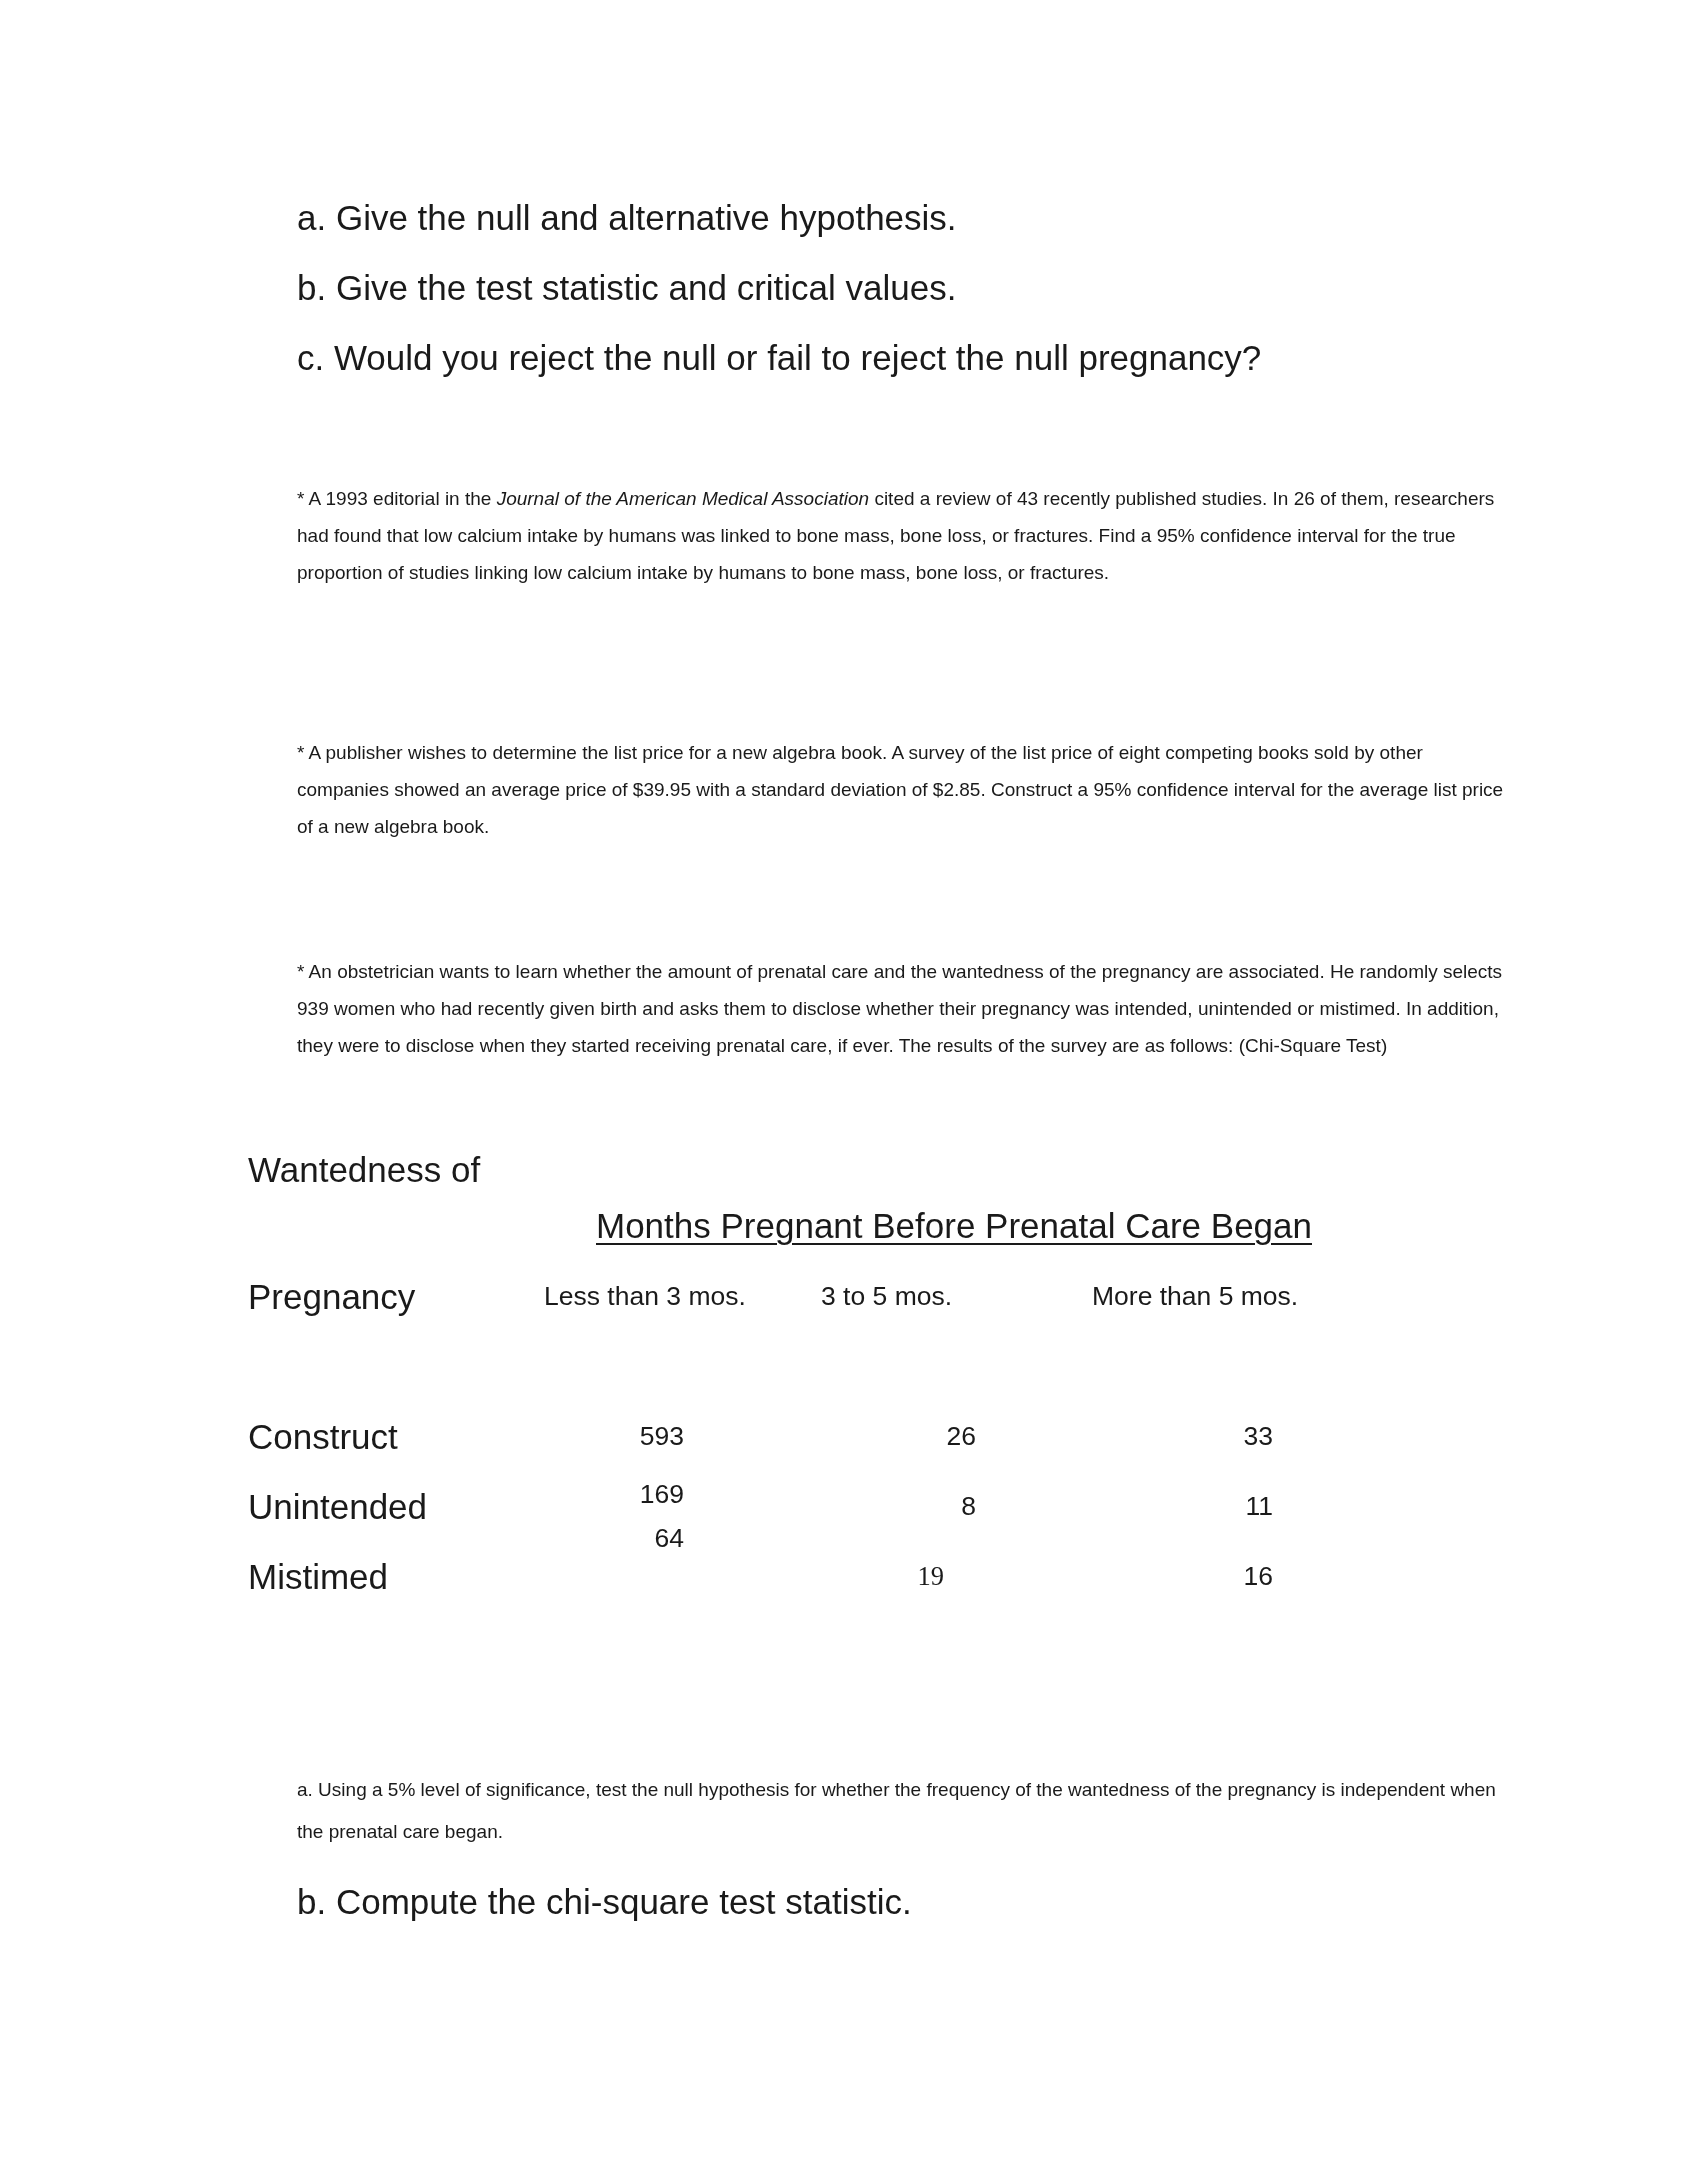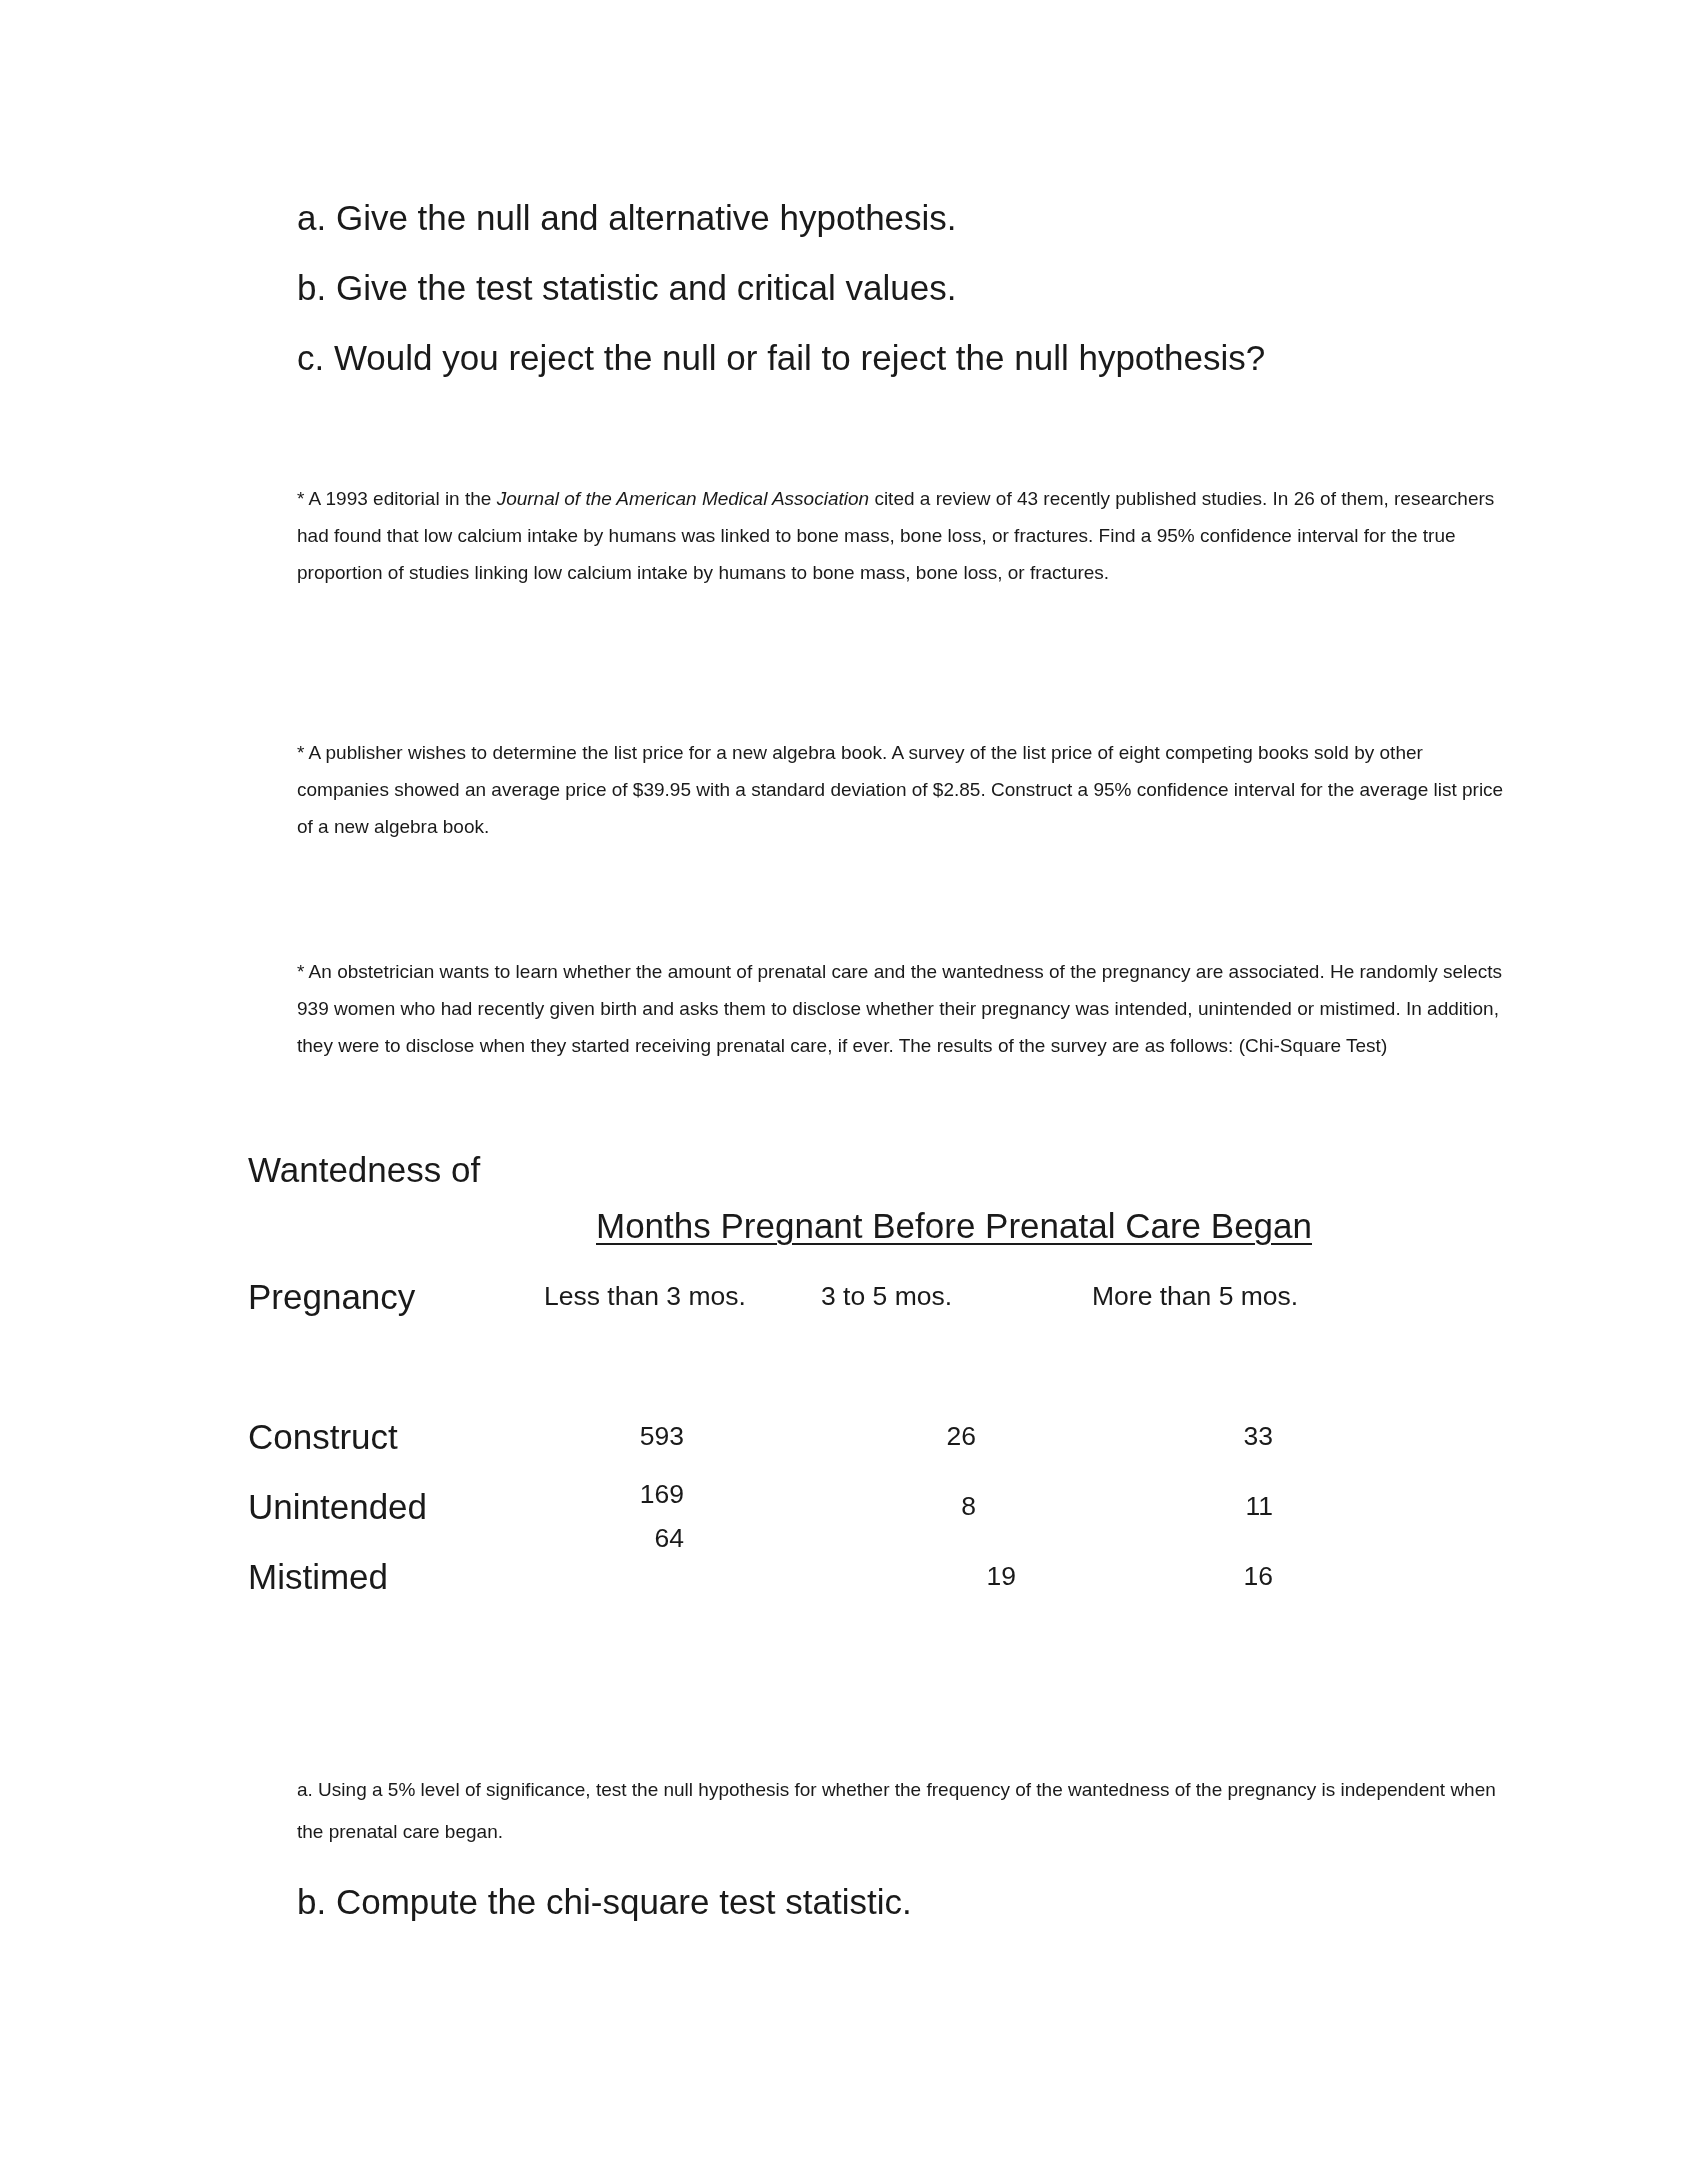--- a/index.html
+++ b/index.html
@@ -12,21 +12,21 @@
   .ital { font-style: italic; }
   .ul { text-decoration: underline; text-underline-offset: 5.3px; text-decoration-thickness: 2px; }
   .num { position: absolute; font-size: 26.5px; line-height: 37px; text-align: right; width: 132px; }
   .colhdr { position: absolute; font-size: 26.5px; line-height: 37px; white-space: nowrap; }
 </style>
 </head>
 <body>
 
 <div class="txt" style="left:297px; top:199px;">a.  Give the null and alternative hypothesis.</div>
 <div class="txt" style="left:297px; top:269px;">b.  Give the test statistic and critical values.</div>
-<div class="txt" style="left:297px; top:339px;">c.  Would you reject the null or fail to reject the null hypothesis?</div>
+<div class="txt" style="left:297px; top:339px;">c.  Would you reject the null or fail to reject the null pregnancy?</div>
 
 <div class="para" style="top:480px;">
   <span>* A 1993 editorial in the </span><span class="ital">Journal of the American Medical Association</span><span> cited a review of 43 recently published studies.  In 26 of them, researchers had found that low calcium intake by humans was linked to bone mass, bone loss, or fractures.  Find a 95% confidence interval for the true proportion of studies linking low calcium intake by humans to bone mass, bone loss, or fractures.</span>
 </div>
 
 <div class="para" style="top:734px;">* A publisher wishes to determine the list price for a new algebra book.  A survey of the list price of eight competing books sold by other companies showed an average price of $39.95 with a standard deviation of $2.85.  Construct a 95% confidence interval for the average list price of a new algebra book.</div>
 
 <div class="para" style="top:953px;">* An obstetrician wants to learn whether the amount of prenatal care and the wantedness of the pregnancy are associated.  He randomly selects 939 women who had recently given birth and asks them to disclose whether their pregnancy was intended, unintended or mistimed.  In addition, they were to disclose when they started receiving prenatal care, if ever.  The results of the survey are as follows:  (Chi-Square Test)</div>
 
 <div>
@@ -48,20 +48,20 @@
   <div>
     <div class="txt" style="left:248px; top:1488px;">Unintended</div>
     <div class="num" style="left:552px; top:1488px;margin-top:32px;">64</div>
     <div class="num" style="left:844px; top:1488px;">8</div>
     <div class="num" style="left:1141px; top:1488px;">11</div>
   </div>
 
   <div>
     <div class="txt" style="left:248px; top:1558px;">Mistimed</div>
     <div class="num" style="left:552px; top:1476px;">169</div>
-    <div class="num" style="left:884px; top:1558px;">19</div>
+    <div class="num" style="left:812px; top:1558px;font-family:Liberation Serif, serif;">19</div>
     <div class="num" style="left:1141px; top:1558px;">16</div>
   </div>
 </div>
 
 <div class="para" style="top:1769px; line-height:42px;">a.  Using a 5% level of significance, test the null hypothesis for whether the frequency of the wantedness of the pregnancy is independent when the prenatal care began.</div>
 <div class="txt" style="left:297px; top:1883px;">b. Compute the chi-square test statistic.</div>
 
 
 </body></html>

